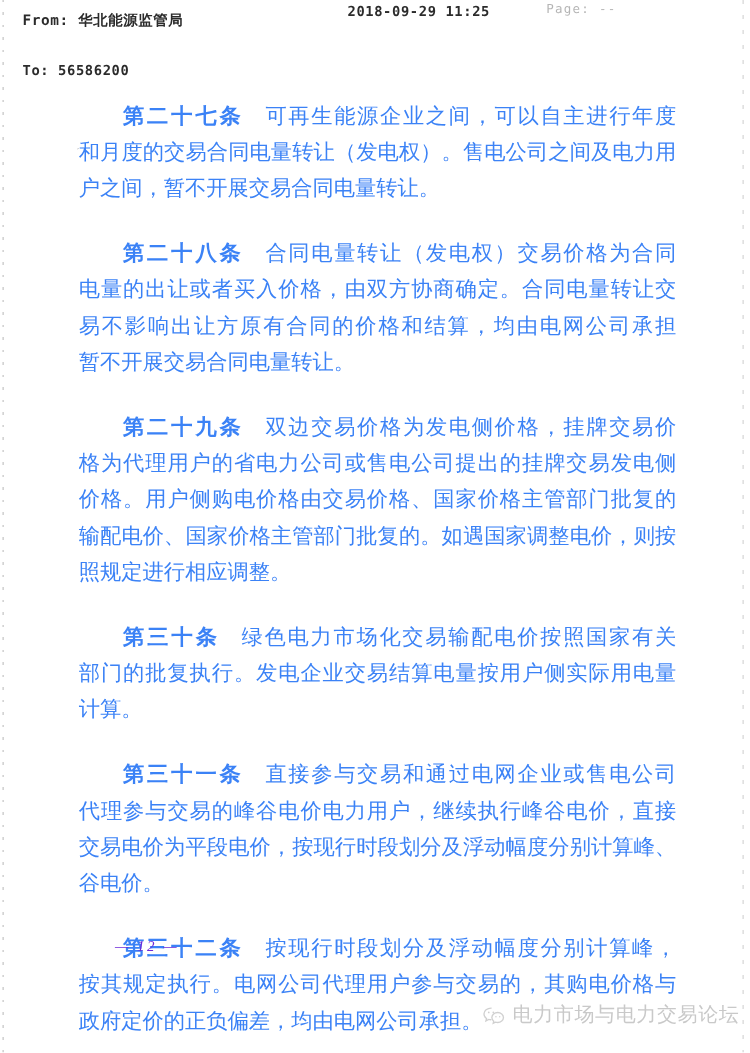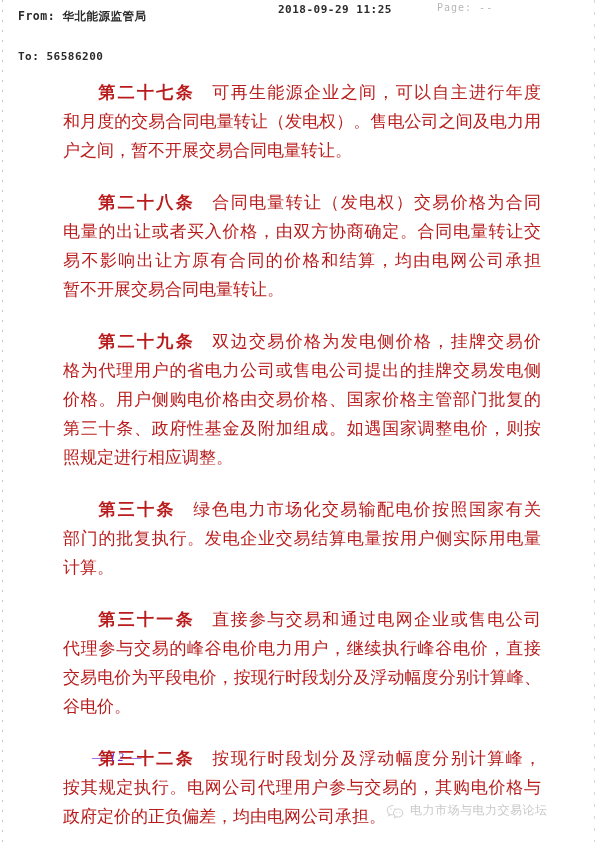--- a/index.html
+++ b/index.html
@@ -36,44 +36,44 @@
   .fax-page{position:absolute;left:437px;top:2px;font-size:10px;opacity:.35;letter-spacing:1px;}
 
   
   .doc-body{position:absolute;left:63px;top:78px;width:478px;}
   .para{margin:0 0 0 0;}
   .para + .para{margin-top:23px;}
   .line{
     font-size:17px;
     line-height:29px;
     height:29px;
-    color:#b91c1c;
+    color:#3b82f6;
     overflow:hidden;
   }
   .line.just{text-align:justify;text-align-last:justify;}
   .indent{display:inline-block;width:34px;}
   .art-num{
     font-family:"Liberation Sans","DejaVu Sans",sans-serif;
     font-weight:700;
     letter-spacing:1px;
   }
   .art-gap{display:inline-block;width:16px;}
 
   
   .page-number{
     position:absolute;left:92px;top:750px;
     font-size:12px;letter-spacing:2px;color:#6d28d9;font-style:italic;
   }
 
   
   .watermark{
     position:absolute;left:385px;top:802px;
-    display:flex;align-items:flex-start;gap:5px;
+    display:flex;align-items:flex-end;gap:5px;
     color:#c9c9c9;
-    font-size:12px;
+    font-size:16px;
     letter-spacing:.5px;
     font-family:Liberation Serif, serif;
     user-select:none;
   }
   .watermark svg{display:block;opacity:.9;}
 </style>
 </head>
 <body>
 
 <div class="edge-artifact left"></div>
@@ -97,21 +97,21 @@
     <div class="para">
       <div class="line just"><span class="indent"></span><span class="art-num">第二十八条</span><span class="art-gap"></span><span>合同电量转让（发电权）交易价格为合同</span></div>
       <div class="line just">电量的出让或者买入价格，由双方协商确定。合同电量转让交</div>
       <div class="line just">易不影响出让方原有合同的价格和结算，均由电网公司承担</div>
       <div class="line">暂不开展交易合同电量转让。</div>
     </div>
     <div class="para">
       <div class="line just"><span class="indent"></span><span class="art-num">第二十九条</span><span class="art-gap"></span><span>双边交易价格为发电侧价格，挂牌交易价</span></div>
       <div class="line just">格为代理用户的省电力公司或售电公司提出的挂牌交易发电侧</div>
       <div class="line just">价格。用户侧购电价格由交易价格、国家价格主管部门批复的</div>
-      <div class="line just">第三十条、政府性基金及附加组成。如遇国家调整电价，则按</div>
+      <div class="line just">输配电价、国家价格主管部门批复的。如遇国家调整电价，则按</div>
       <div class="line">照规定进行相应调整。</div>
     </div>
     <div class="para">
       <div class="line just"><span class="indent"></span><span class="art-num">第三十条</span><span class="art-gap"></span><span>绿色电力市场化交易输配电价按照国家有关</span></div>
       <div class="line just">部门的批复执行。发电企业交易结算电量按用户侧实际用电量</div>
       <div class="line">计算。</div>
     </div>
     <div class="para">
       <div class="line just"><span class="indent"></span><span class="art-num">第三十一条</span><span class="art-gap"></span><span>直接参与交易和通过电网企业或售电公司</span></div>
       <div class="line just">代理参与交易的峰谷电价电力用户，继续执行峰谷电价，直接</div>

